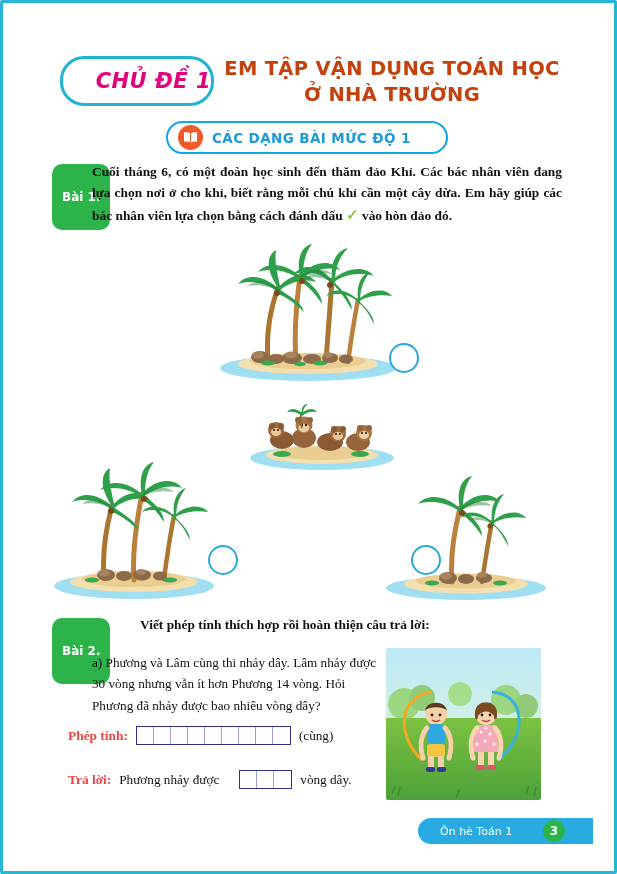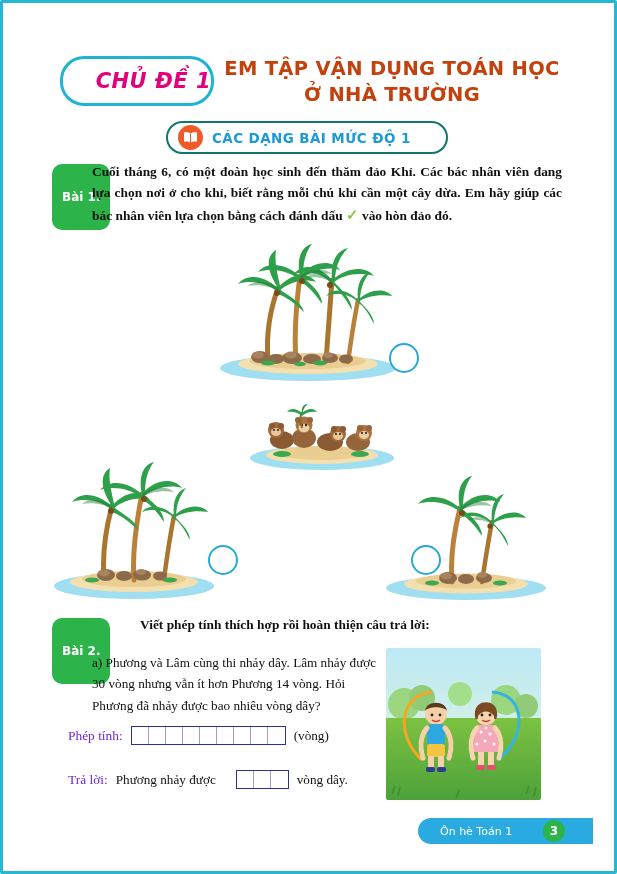--- a/index.html
+++ b/index.html
@@ -55,21 +55,21 @@
     color: #c2410c;
     line-height: 1.35;
     letter-spacing: .3px;
   }
   .level-bar {
     position: absolute;
     left: 166px;
     top: 121px;
     width: 282px;
     height: 33px;
-    border: 2px solid #0f766e;
+    border: 2px solid #0ea5e9;
     border-radius: 18px;
     background: #ffffff;
     display: flex;
     align-items: center;
     padding-left: 10px;
     box-sizing: border-box;
   }
   .level-bar .book {
     width: 25px;
     height: 25px;
@@ -164,23 +164,23 @@
   }
   .row-tra {
     position: absolute;
     left: 68px;
     top: 770px;
     display: flex;
     align-items: center;
   }
   .row-label {
     font-family: "Liberation Serif", serif;
-    font-weight: normal;
+    font-weight: bold;
     font-size: 13.4px;
-    color: #6d28d9;
+    color: #ef4444;
     margin-right: 8px;
     text-align: center;
   }
   .row-suffix {
     font-family: "Liberation Serif", serif;
     font-size: 13.2px;
     color: #101010;
     margin-left: 8px;
   }
   .grid-boxes {
@@ -497,21 +497,21 @@
     <span class="cell"><span class="half"></span></span>
     <span class="cell"><span class="half"></span></span>
     <span class="cell"><span class="half"></span></span>
     <span class="cell"><span class="half"></span></span>
     <span class="cell"><span class="half"></span></span>
     <span class="cell"><span class="half"></span></span>
     <span class="cell"><span class="half"></span></span>
     <span class="cell"><span class="half"></span></span>
     <span class="cell"><span class="half"></span></span>
   </span>
-  <span class="row-suffix">(vòng)</span>
+  <span class="row-suffix">(cùng)</span>
 </div>
 
 <div class="row-tra">
   <span class="row-label">Trả lời:</span>
   <span class="row-suffix" style="margin-left:0;margin-right:20px;">Phương nhảy được</span>
   <span class="grid-boxes">
     <span class="cell"><span class="half"></span></span>
     <span class="cell"><span class="half"></span></span>
     <span class="cell"><span class="half"></span></span>
   </span>

